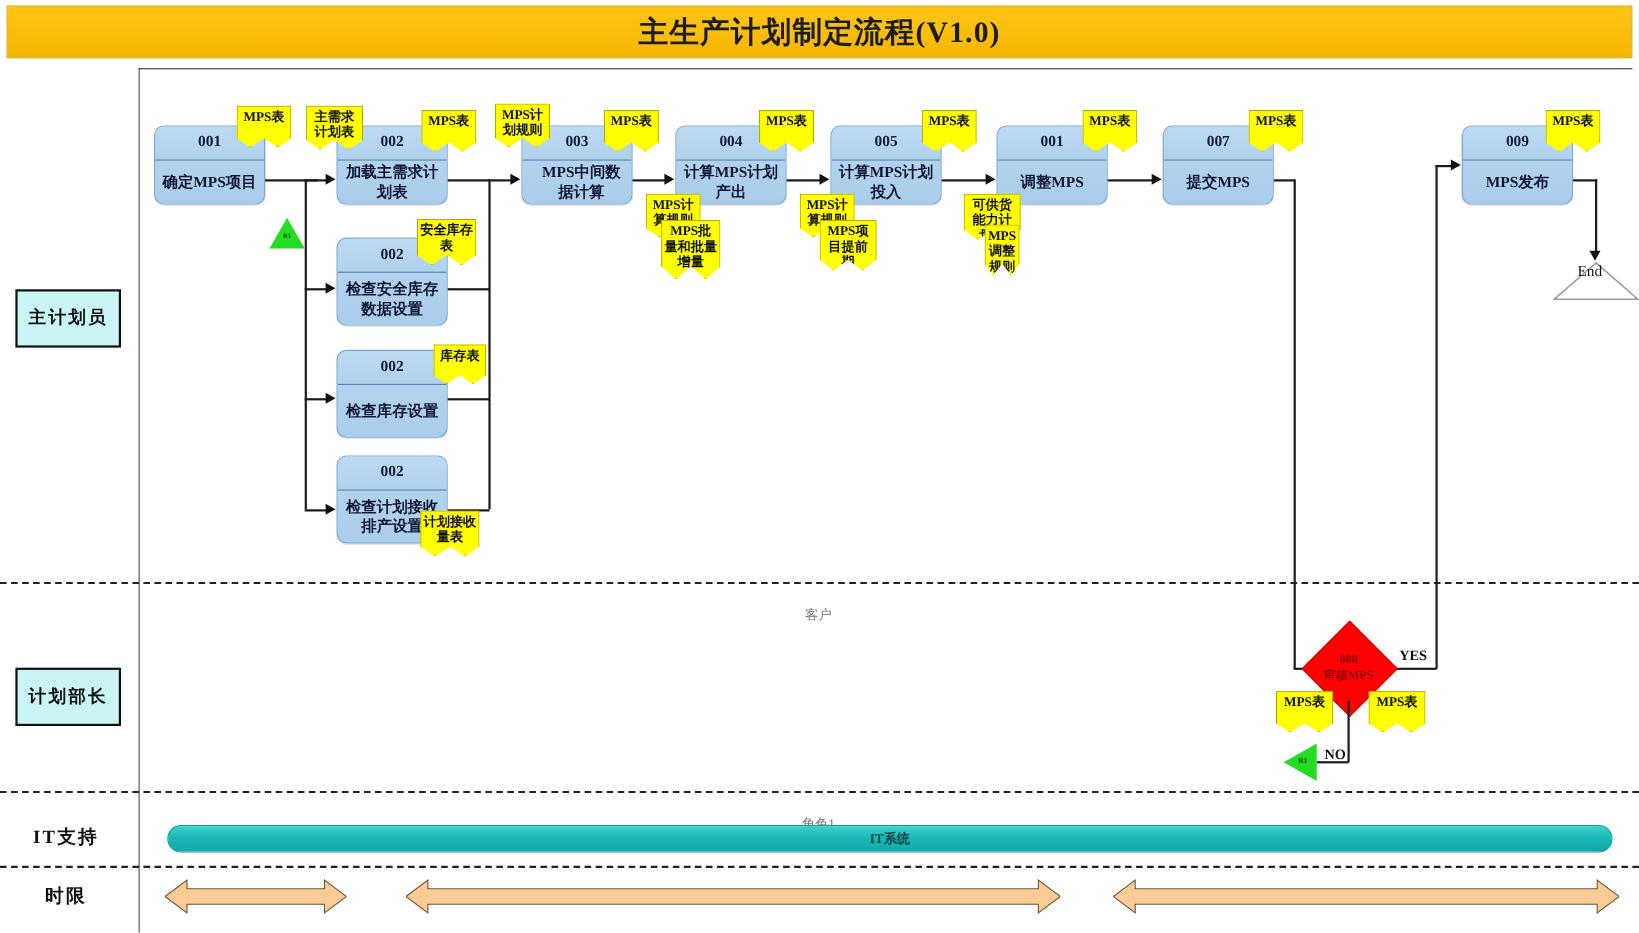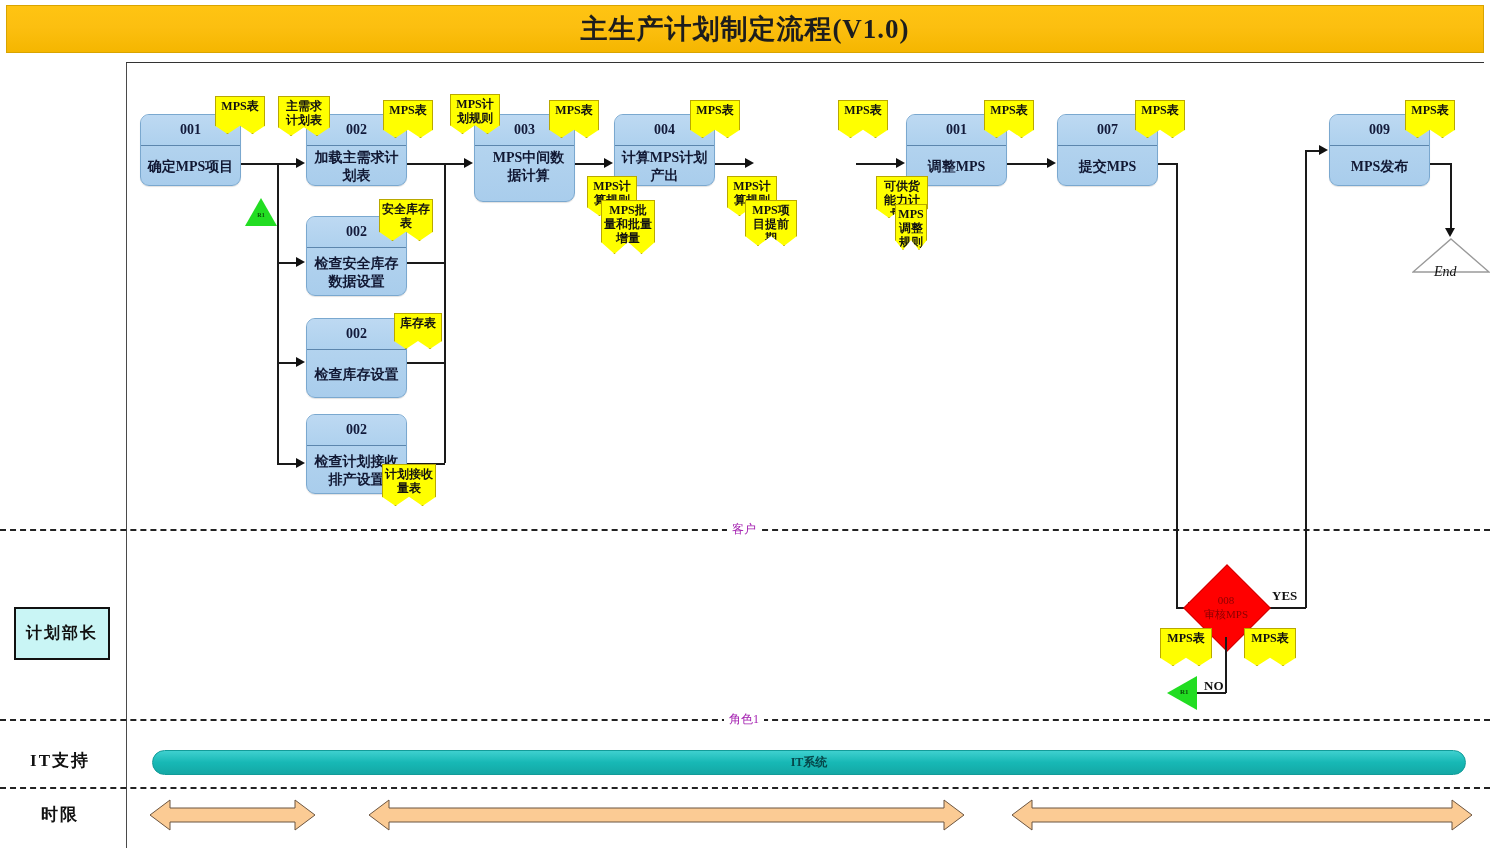--- a/index.html
+++ b/index.html
@@ -25,22 +25,23 @@
   .lane-label{
     position:absolute;background:#c9f5f5;border:2px solid #111;
     display:flex;align-items:center;justify-content:center;
     font-size:16px;font-weight:bold;color:#111;letter-spacing:2px;
   }
   .lane-text{
     position:absolute;display:flex;align-items:center;justify-content:center;
     font-size:17px;font-weight:bold;color:#111;letter-spacing:2px;
   }
   .divider-label{
-    position:absolute;background:#fff;padding:0 5px;font-size:12px;color:#a21caf;
+    position:absolute;background:#fff;padding:0 5px;font-size:12px;color:#737373;
     transform:translate(-50%,-50%);
+    margin-top:30px;
   }
 
   
   .pbox{
     position:absolute;border-radius:9px;
     background:linear-gradient(180deg,#b9d7f0 0%,#a9cdec 100%);
     border:1px solid #7aa8cf;box-sizing:border-box;overflow:hidden;
     box-shadow:0 1px 1px rgba(0,0,0,.12);
   }
   .pbox .num{
@@ -94,21 +95,21 @@
   .endtxt{position:absolute;font-size:14px;color:#111;}
 
   
   .diamond{
     position:absolute;background:#ff0000;
     transform:rotate(45deg);border:1px solid #cc0000;
   }
   .diamond-txt{
     position:absolute;display:flex;flex-direction:column;
     align-items:center;justify-content:center;
-    font-size:11px;font-weight:normal;color:#8b0000;line-height:1.3;text-align:center;
+    font-size:11px;font-weight:bold;color:#8b0000;line-height:1.3;text-align:center;
   }
   .br-lbl{position:absolute;font-size:13px;font-weight:bold;color:#111;}
 
   
   .itbar{
     position:absolute;border-radius:14px;
     background:linear-gradient(180deg,#3fd0cf 0%,#17b8b5 50%,#14a8a5 100%);
     border:1px solid #129b98;
     display:flex;align-items:center;justify-content:center;
     font-size:12px;font-weight:bold;color:#06474a;
@@ -138,44 +139,49 @@
   <div class="hsolid" style="left:126px;top:62px;width:1358px;"></div>
 
   <div class="hdash" style="left:0px;top:529px;width:1490px;"></div>
   <div class="divider-label" style="left:744px;top:529px;">客户</div>
 
   <div class="hdash" style="left:0px;top:719px;width:1490px;"></div>
   <div class="divider-label" style="left:744px;top:719px;">角色1</div>
 
   <div class="hdash" style="left:0px;top:787px;width:1490px;"></div>
 
+  <div class="lane-label" style="left:14px;top:263px;width:92px;height:49px;">主计划员</div>
   <div class="lane-label" style="left:14px;top:607px;width:92px;height:49px;">计划部长</div>
   <div class="lane-text" style="left:14px;top:745px;width:92px;height:30px;">IT支持</div>
   <div class="lane-text" style="left:14px;top:799px;width:92px;height:30px;">时限</div>
 
   <div class="pbox" style="left:140px;top:114px;width:101px;height:72px;">
     <div class="num">001</div>
     <div class="lbl" style="height:41px;">确定MPS项目</div>
   </div>
 
   <div class="pbox" style="left:306px;top:114px;width:101px;height:72px;">
     <div class="num">002</div>
     <div class="lbl" style="height:41px;">加载主需求计划表</div>
   </div>
 
-  <div class="pbox" style="left:474px;top:114px;width:101px;height:88px;">
+  <div class="pbox" style="left:474px;top:114px;width:101px;height:72px;">
     <div class="num">003</div>
     <div class="lbl" style="height:41px;padding-left:12px;">MPS中间数据计算</div>
   </div>
 
   <div class="pbox" style="left:614px;top:114px;width:101px;height:72px;">
     <div class="num">004</div>
     <div class="lbl" style="height:41px;">计算MPS计划产出</div>
   </div>
 
+  <div class="pbox" style="left:755px;top:114px;width:101px;height:72px;">
+    <div class="num">005</div>
+    <div class="lbl" style="height:41px;">计算MPS计划投入</div>
+  </div>
 
   <div class="pbox" style="left:906px;top:114px;width:101px;height:72px;">
     <div class="num">001</div>
     <div class="lbl" style="height:41px;">调整MPS</div>
   </div>
 
   <div class="pbox" style="left:1057px;top:114px;width:101px;height:72px;">
     <div class="num">007</div>
     <div class="lbl" style="height:41px;">提交MPS</div>
   </div>
@@ -244,21 +250,21 @@
 
   <div class="ln lnh" style="left:1430px;top:163px;width:22px;"></div>
   <div class="ln lnv" style="left:1450px;top:163px;height:68px;"></div>
   <div class="ahead d" style="left:1445px;top:228px;"></div>
 
   <div class="tri-end" style="left:1412px;top:238px;">
     <svg width="78" height="36" viewBox="0 0 78 36">
       <polygon points="39,1 77,34 1,34" fill="none" stroke="#9a9a9a" stroke-width="1.4"></polygon>
     </svg>
   </div>
-  <div class="endtxt" style="left:1434px;top:264px;font-style:italic;">End</div>
+  <div class="endtxt" style="left:1434px;top:240px;">End</div>
 
   <div class="tri-green" style="left:245px;top:198px;"></div>
   <div class="tri-green-lbl" style="left:261px;top:212px;">R1</div>
 
   <div class="diamond" style="left:1196px;top:577px;width:60px;height:60px;"></div>
   <div class="diamond-txt" style="left:1186px;top:580px;width:80px;height:54px;">
     <span>008</span>
     <span>审核MPS</span>
   </div>
   <div class="br-lbl" style="left:1272px;top:588px;">YES</div>

